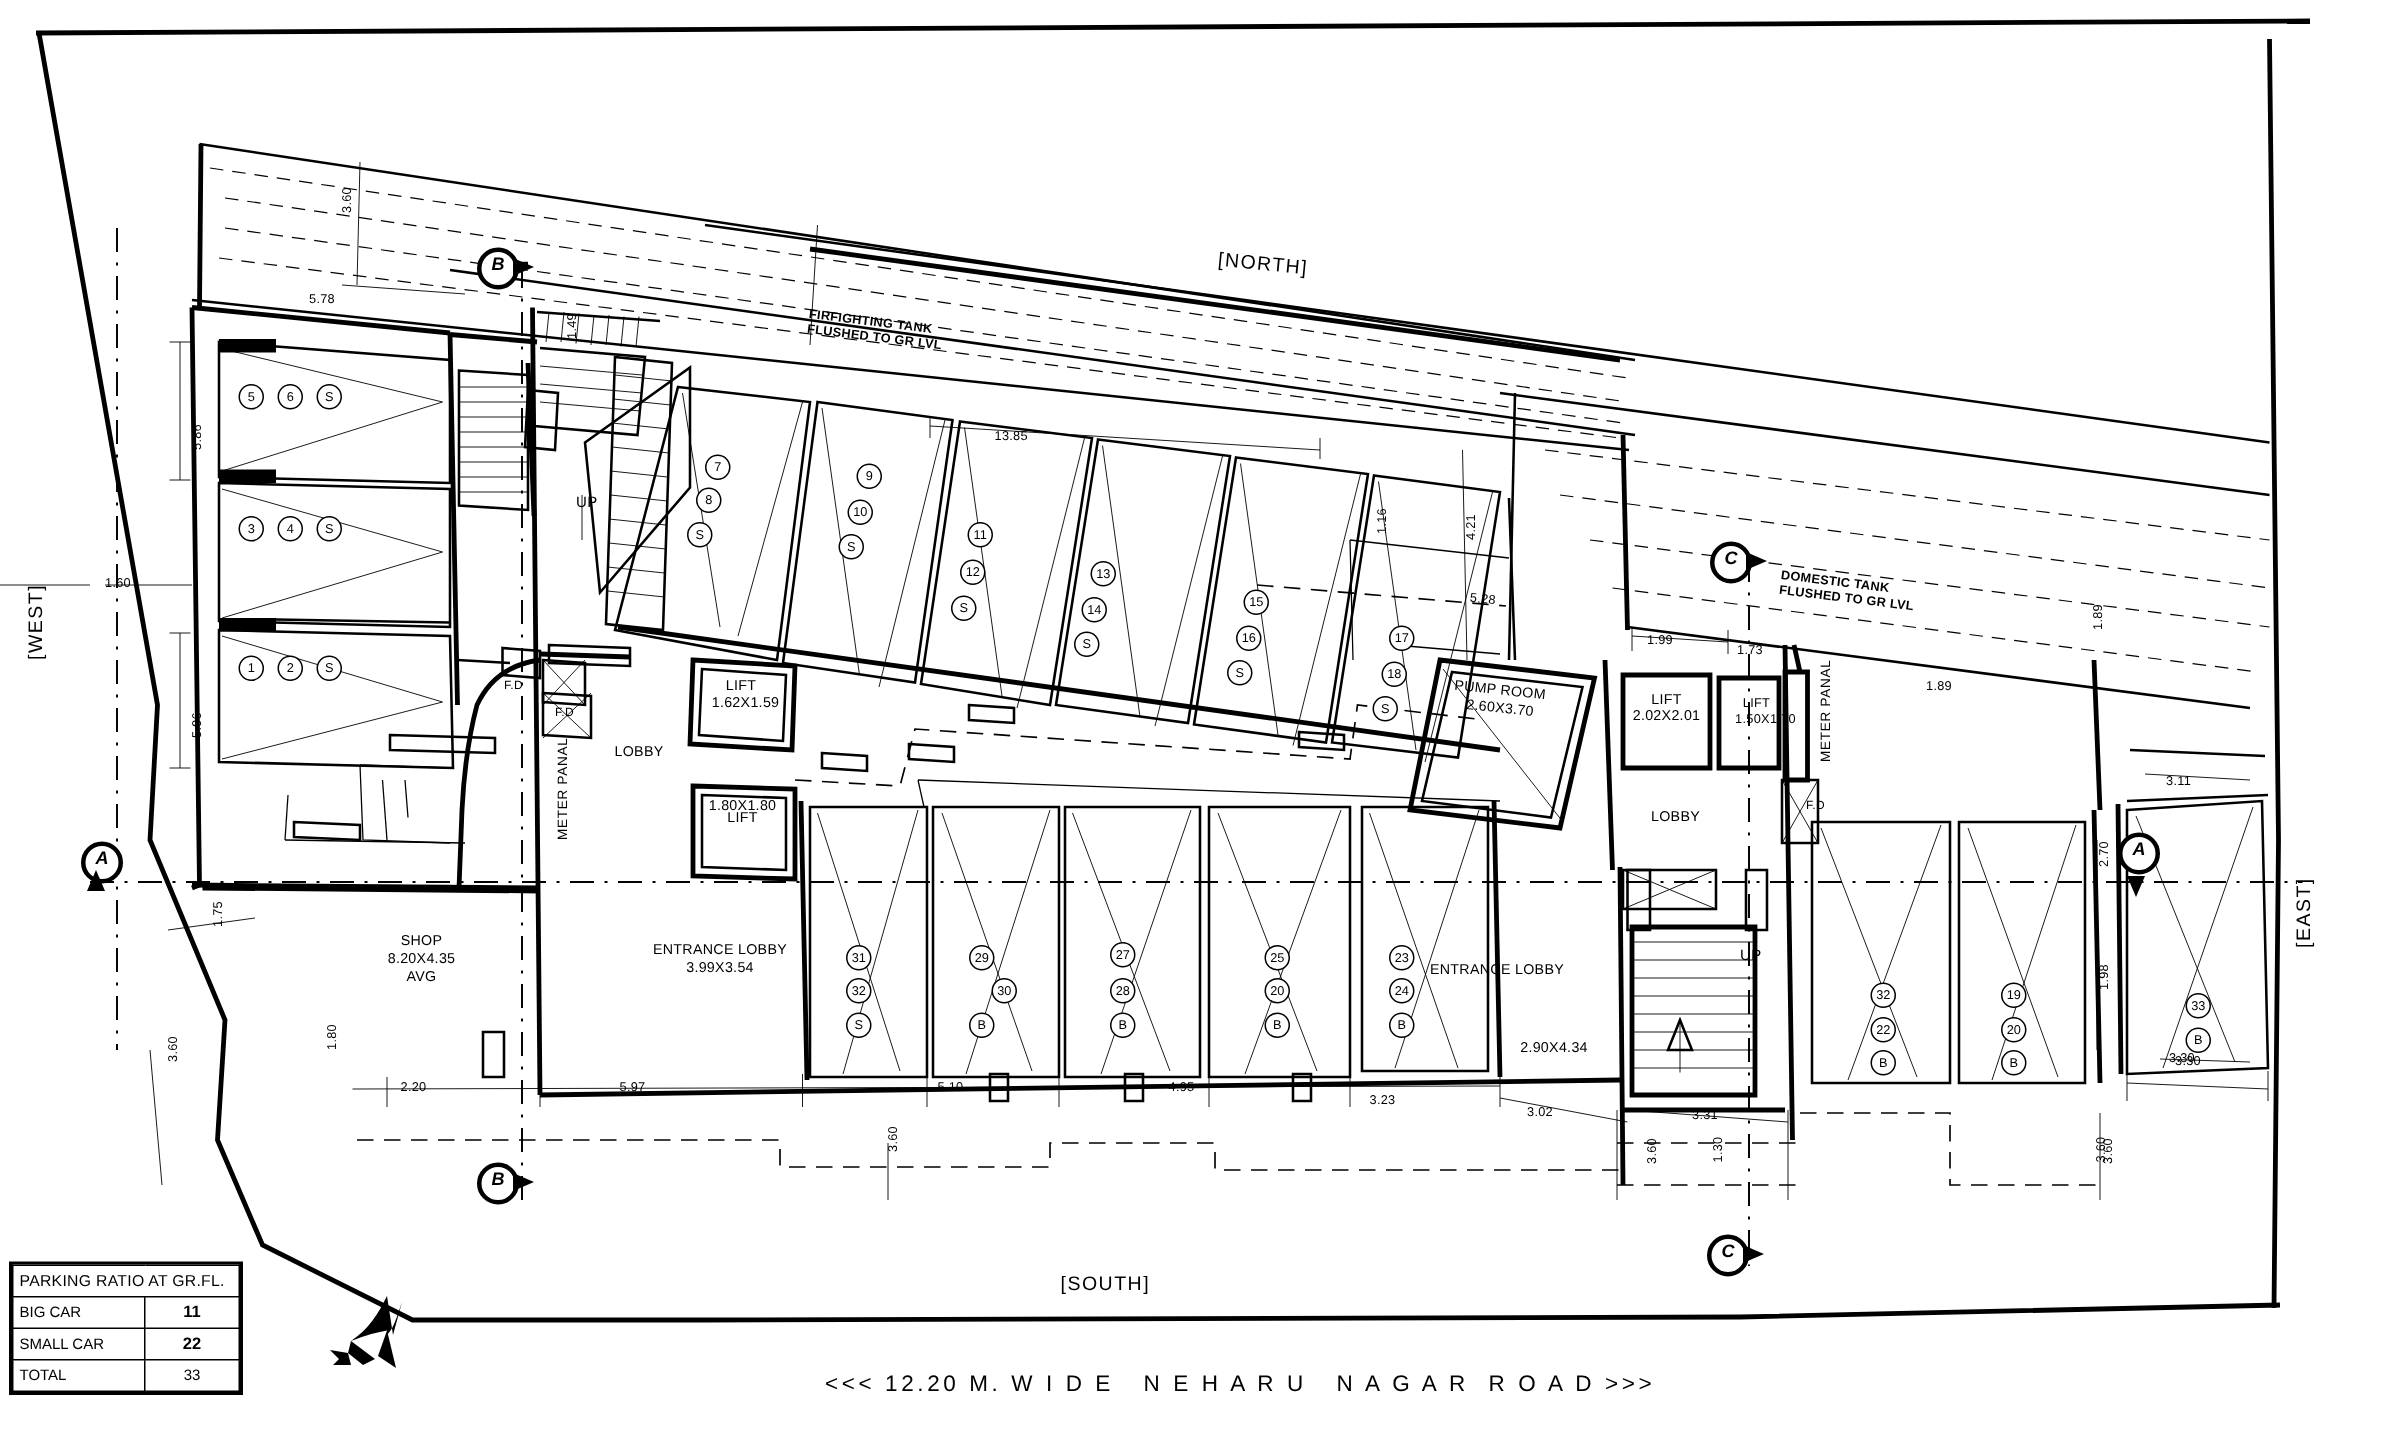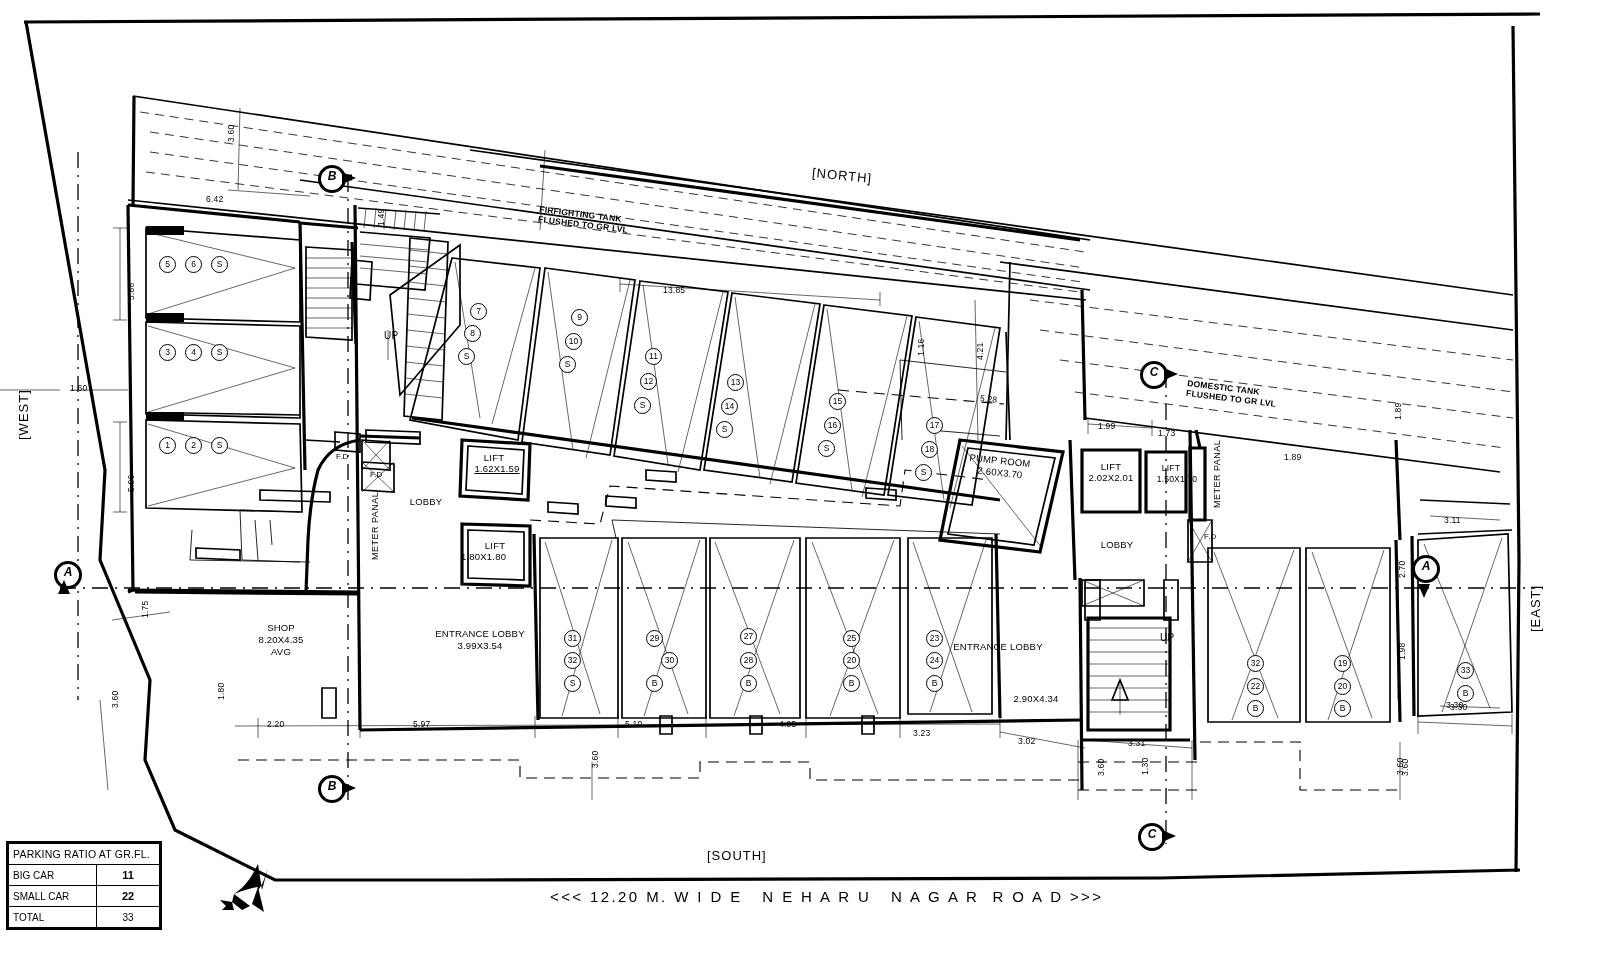--- a/index.html
+++ b/index.html
@@ -369,21 +369,21 @@
     <path class="l" d="M930 430 L 1000 436"></path>
     <path class="d" d="M838 390 L 1004 404"></path>
   </g>
 </svg>
 
 <div class="lbl big" style="left:812px;top:168px;transform:rotate(5.5deg);">[NORTH]</div>
 <div class="lbl big" style="left:707px;top:848px;">[SOUTH]</div>
 <div class="lbl big vert" style="left:16px;top:440px;">[WEST]</div>
 <div class="lbl big vert" style="left:1528px;top:632px;">[EAST]</div>
 
-<div class="lbl road" style="left:550px;top:888px;">&lt;&lt;&lt; 12.20 M. W I D E   N E H A R U   N A G A R  R O A D &gt;&gt;&gt;</div>
+<div class="lbl road" style="left:550px;top:914px;">&lt;&lt;&lt; 12.20 M. W I D E   N E H A R U   N A G A R  R O A D &gt;&gt;&gt;</div>
 
 <div class="secmark" style="left:318px;top:165px;">B</div>
 <div class="secmark" style="left:1140px;top:361px;">C</div>
 <div class="secmark" style="left:54px;top:561px;">A</div>
 <div class="secmark" style="left:1412px;top:555px;">A</div>
 <div class="secmark" style="left:318px;top:775px;">B</div>
 <div class="secmark" style="left:1138px;top:823px;">C</div>
 <svg style="position:absolute;left:0;top:0;width:1600px;height:957px;pointer-events:none;">
   <path d="M342 172 l14 6 l-14 6 z" fill="#000"></path>
   <path d="M342 176 h10" stroke="#000" stroke-width="3" fill="none"></path>
@@ -435,24 +435,24 @@
 
 <div class="lbl room" style="left:918px;top:641px;width:160px;">ENTRANCE LOBBY</div>
 <div class="lbl room" style="left:956px;top:653px;width:160px;margin-top:40px;">2.90X4.34</div>
 
 <div class="lbl room" style="left:940px;top:455px;width:120px;transform:rotate(6deg);">PUMP ROOM</div>
 <div class="lbl room" style="left:940px;top:467px;width:120px;transform:rotate(6deg);">2.60X3.70</div>
 
 <div class="lbl room" style="left:1082px;top:539px;width:70px;">LOBBY</div>
 
 <div class="lbl room" style="left:460px;top:452px;width:68px;">LIFT</div>
-<div class="lbl room" style="left:460px;top:463px;width:74px;text-decoration:underline;">1.62X1.59</div>
+<div class="lbl room" style="left:460px;top:463px;width:74px;">1.62X1.59</div>
 
 <div class="lbl room" style="left:461px;top:540px;width:68px;">LIFT</div>
-<div class="lbl room" style="left:461px;top:551px;width:44px;">1.80X1.80</div>
+<div class="lbl room" style="left:461px;top:532px;width:68px;">1.80X1.80</div>
 
 <div class="lbl room" style="left:1078px;top:461px;width:66px;">LIFT</div>
 <div class="lbl room" style="left:1078px;top:472px;width:66px;">2.02X2.01</div>
 
 <div class="lbl room" style="left:1142px;top:463px;width:58px;font-size:8.5px;">LIFT</div>
 <div class="lbl room" style="left:1140px;top:474px;width:74px;font-size:8.5px;">1.50X1.70</div>
 
 <div class="lbl tiny vert" style="left:370px;top:560px;font-size:9px;letter-spacing:0.5px;">METER PANAL</div>
 <div class="lbl tiny vert" style="left:1212px;top:508px;font-size:9px;letter-spacing:0.5px;">METER PANAL</div>
 
@@ -553,21 +553,21 @@
 <div class="lbl dim" style="left:1018px;top:736px;">3.02</div>
 <div class="lbl dim" style="left:1128px;top:738px;">3.31</div>
 <div class="lbl dim vert" style="left:1140px;top:775px;">1.30</div>
 <div class="lbl dim vert" style="left:590px;top:768px;">3.60</div>
 <div class="lbl dim vert" style="left:1096px;top:776px;">3.60</div>
 <div class="lbl dim vert" style="left:1400px;top:776px;">3.60</div>
 <div class="lbl dim vert" style="left:216px;top:700px;">1.80</div>
 <div class="lbl dim" style="left:1450px;top:702px;">3.30</div>
 
 <div class="lbl dim vert" style="left:226px;top:142px;">3.60</div>
-<div class="lbl dim" style="left:206px;top:194px;">6.42</div>
+<div class="lbl dim" style="left:206px;top:194px;">5.78</div>
 <div class="lbl dim vert" style="left:376px;top:226px;">1.49</div>
 <div class="lbl dim" style="left:663px;top:285px;">13.85</div>
 <div class="lbl dim vert" style="left:975px;top:360px;">4.21</div>
 
 <div class="lbl dim" style="left:1444px;top:515px;">3.11</div>
 <div class="lbl dim vert" style="left:1397px;top:578px;">2.70</div>
 <div class="lbl dim vert" style="left:1397px;top:660px;">1.98</div>
 <div class="lbl dim" style="left:1446px;top:700px;">3.30</div>
 <div class="lbl dim vert" style="left:1395px;top:775px;">3.60</div>
 <div class="lbl dim vert" style="left:1393px;top:420px;">1.89</div>

